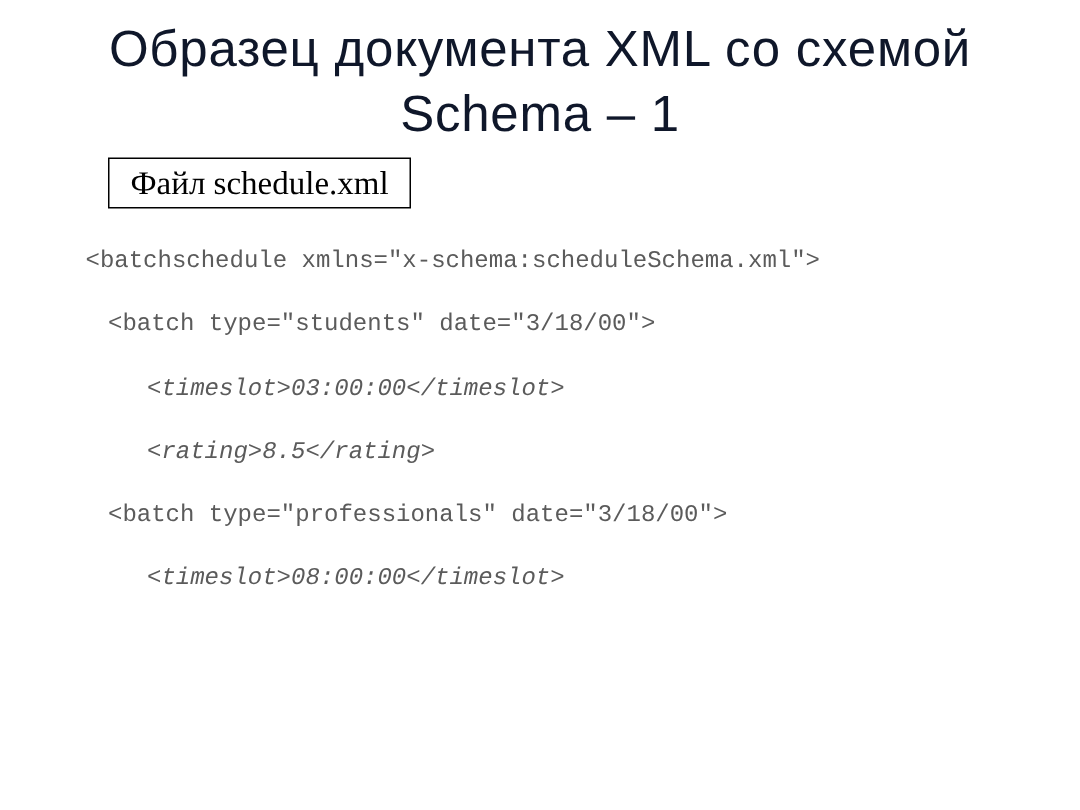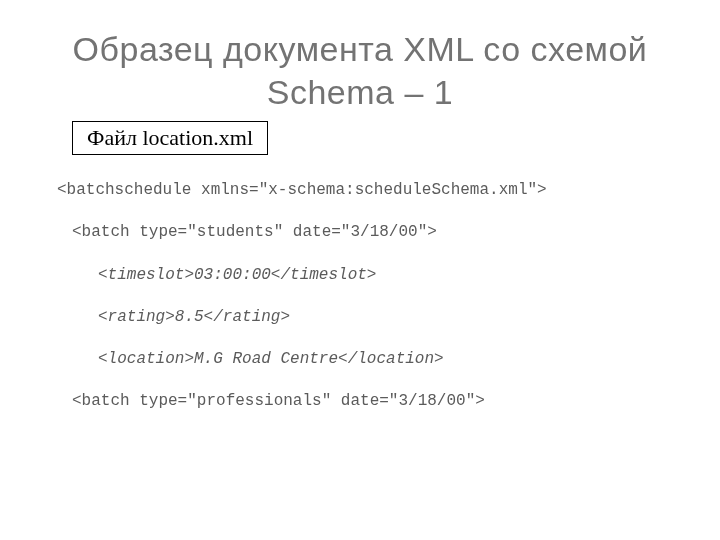--- a/index.html
+++ b/index.html
@@ -8,25 +8,25 @@
       box-sizing: border-box;
     }
     body {
       width: 720px;
       height: 540px;
       background: #ffffff;
       font-family: Arial, sans-serif;
       position: relative;
     }
     .title {
-      color: #737373;
+      color: #0f172a;
       font-size: 34px;
       font-weight: normal;
       text-align: center;
-      padding: 28px 40px 0 40px;
+      padding: 12px 40px 0 40px;
       line-height: 1.25;
       font-family: 'Arial Narrow', Arial, sans-serif;
       letter-spacing: 0.5px;
     }
     .file-label-box {
       border: 1.5px solid #000000;
       display: inline-block;
       padding: 3px 14px;
       margin-left: 72px;
       margin-top: 8px;
@@ -47,30 +47,30 @@
     .ind2 { padding-left: 52px; font-style: italic; }
   </style>
 </head>
 <body>
 
 
 
 <h1 class="title">Образец документа XML со схемой Schema – 1</h1>
 
 <div class="file-label-box">
-  <span>Файл location.xml</span>
+  <span>Файл schedule.xml</span>
 </div>
 
 <div class="code-block">
 <div class="ind0">&lt;batchschedule xmlns="x-schema:scheduleSchema.xml"&gt;</div>
 <div class="ind1">&lt;batch type="students" date="3/18/00"&gt;</div>
 <div class="ind2">&lt;timeslot&gt;03:00:00&lt;/timeslot&gt;</div>
 <div class="ind2">&lt;rating&gt;8.5&lt;/rating&gt;</div>
-<div class="ind2">&lt;location&gt;M.G Road Centre&lt;/location&gt;</div>
 <div class="ind1">&lt;batch type="professionals" date="3/18/00"&gt;</div>
+<div class="ind2">&lt;timeslot&gt;08:00:00&lt;/timeslot&gt;</div>
 
 
 
 
 
 
 
 
 
 

